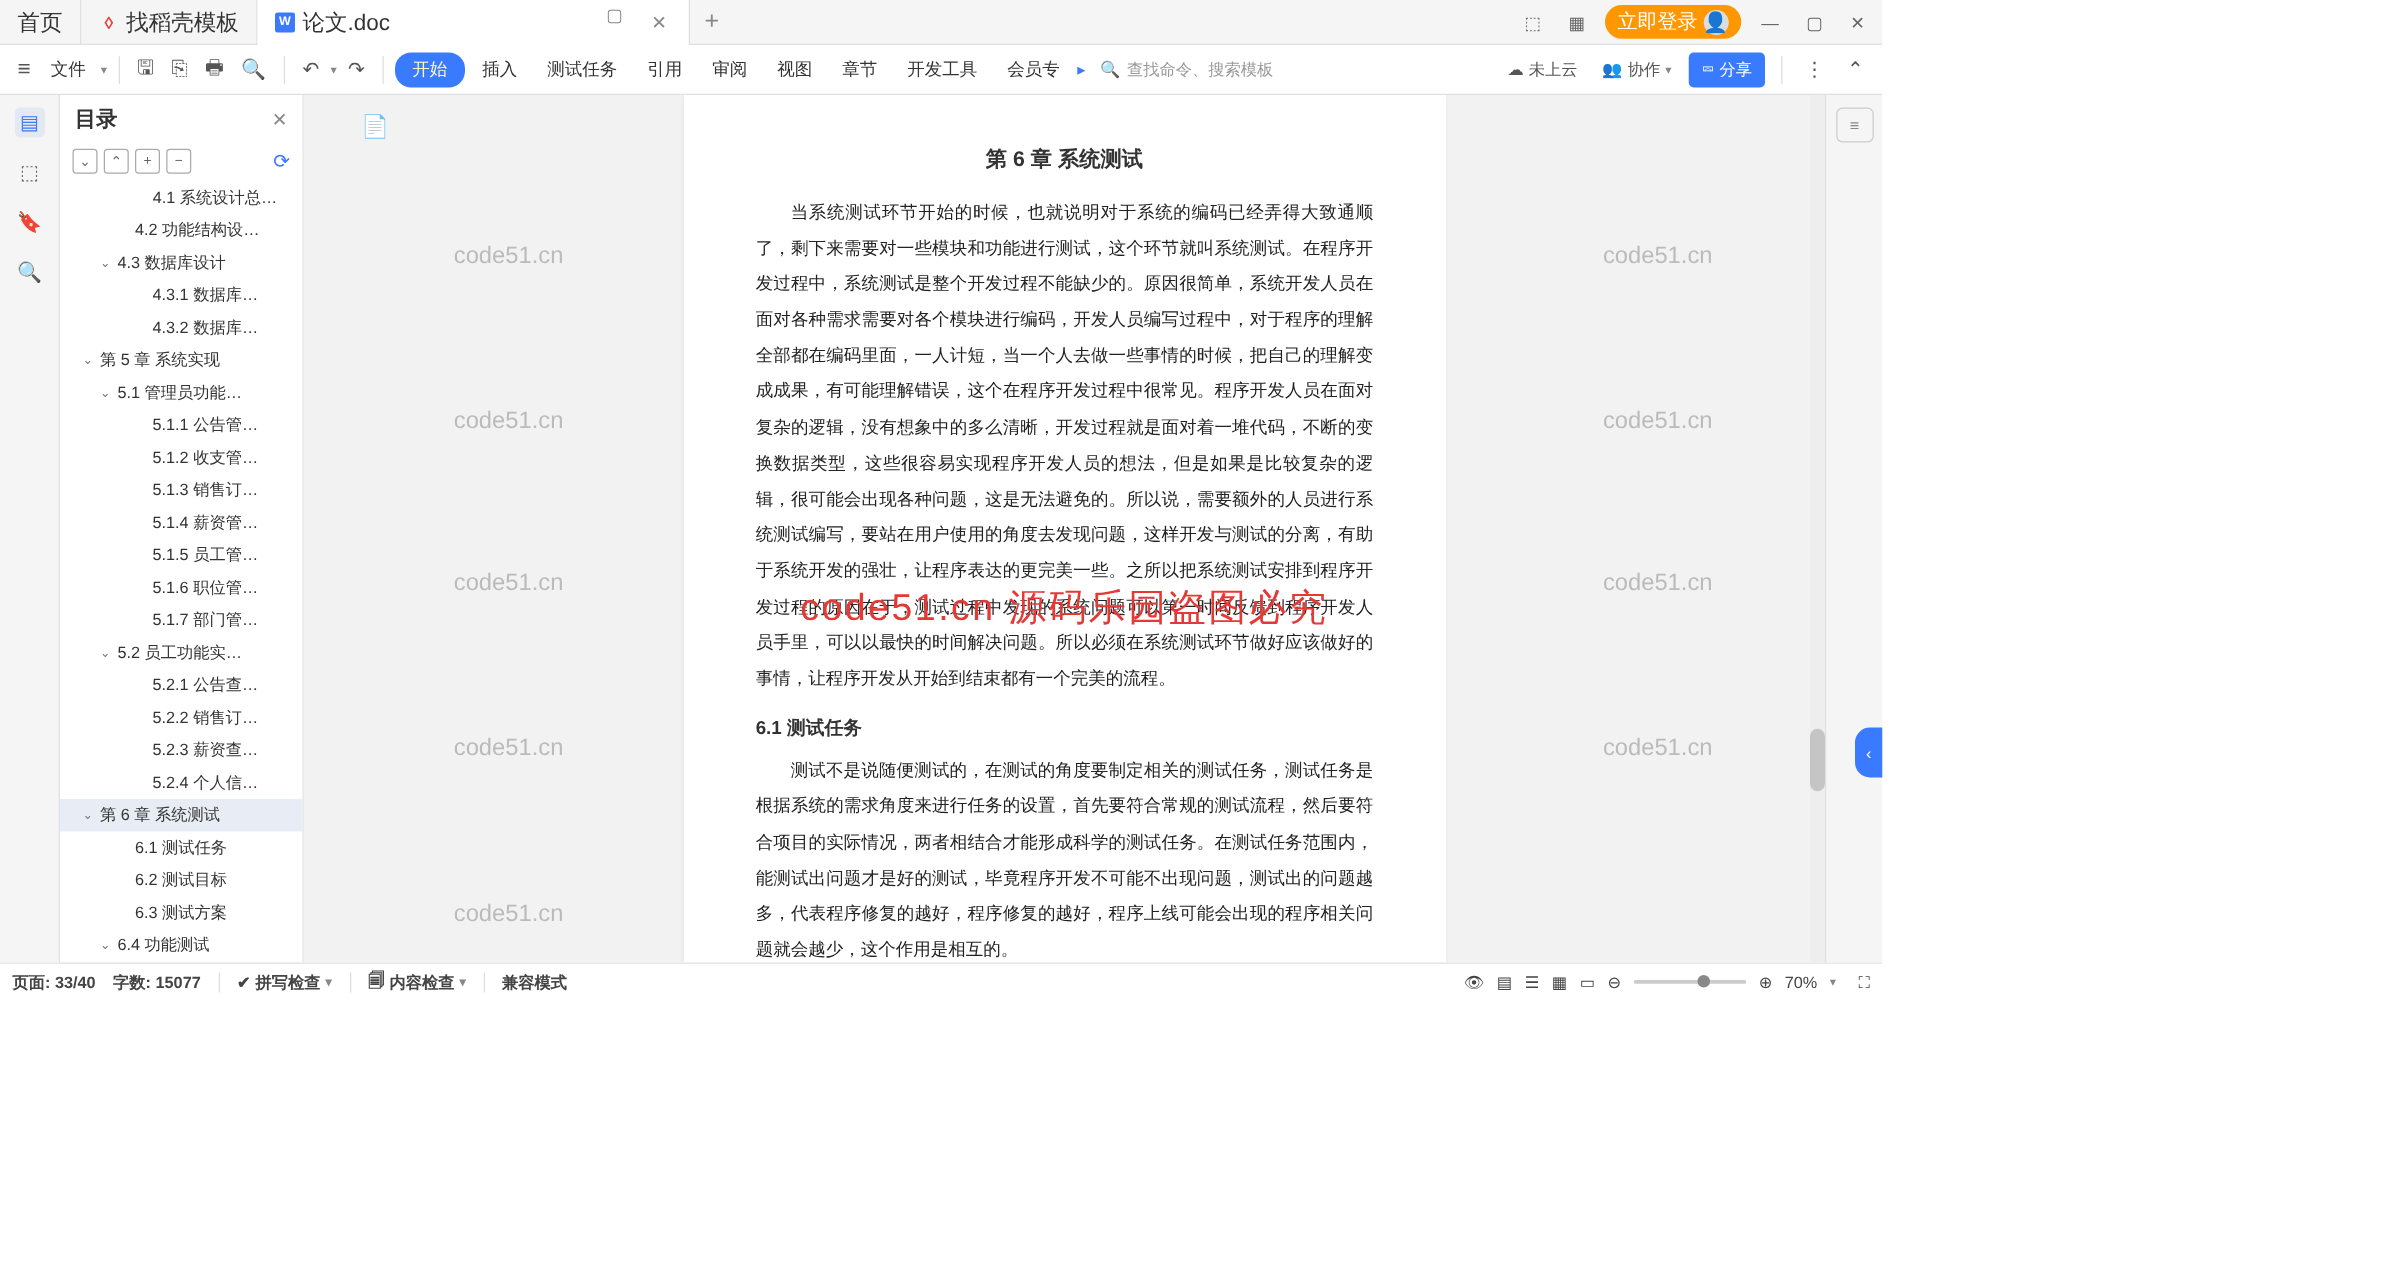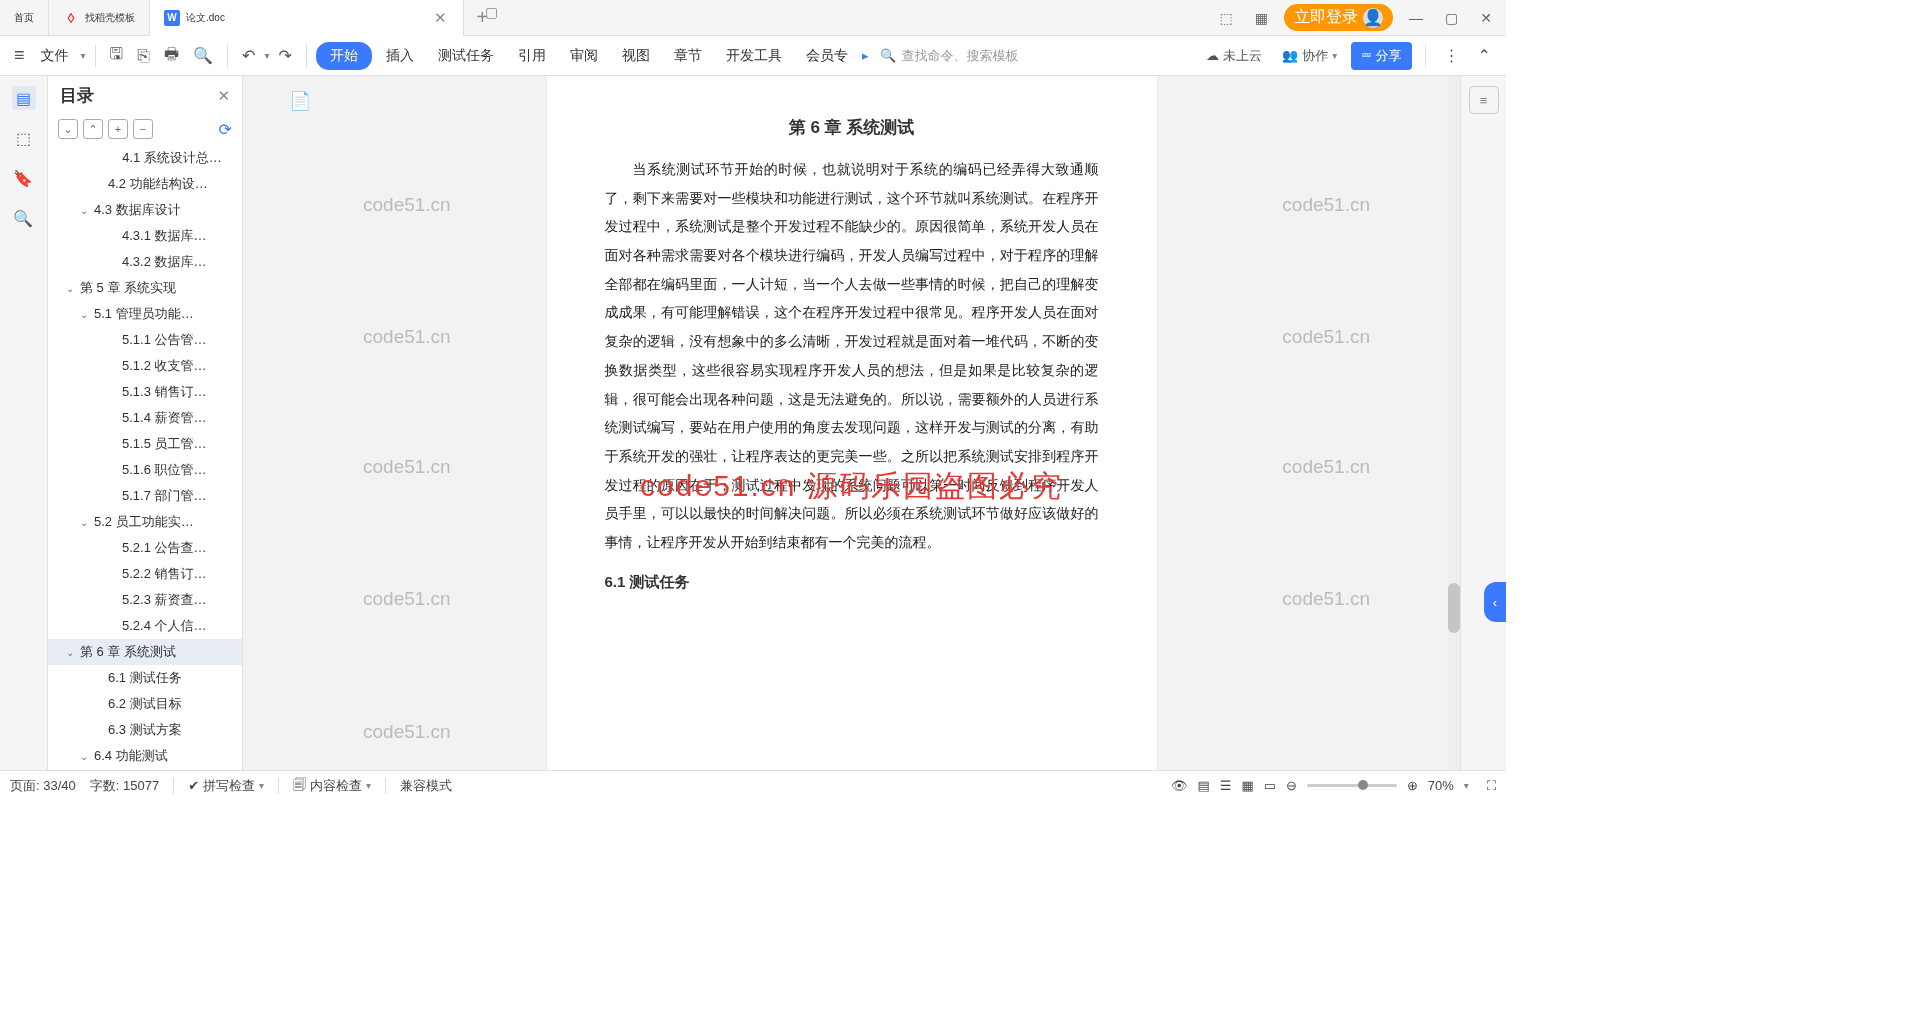--- a/index.html
+++ b/index.html
@@ -1,20 +1,20 @@
 <!DOCTYPE html>
 <html><head>
 <meta charset="utf-8">
 <style>
 * { margin: 0; padding: 0; box-sizing: border-box; }
 body { font-family: "Microsoft YaHei", Arial, sans-serif; font-size: 13px; color: #333; background: #fff; overflow: hidden; width: 1506px; height: 800px; position: relative; }
 .title-bar { height: 36px; background: #f5f5f5; display: flex; align-items: center; border-bottom: 1px solid #e0e0e0; }
 .tab { height: 36px; padding: 0 14px; display: flex; align-items: center; gap: 6px; cursor: pointer; border-right: 1px solid #e0e0e0; }
 .tab.active { background: #fff; }
-.tab .label { font-size: 10px; }
+.tab .label { font-size: 18px; }
 .tab .icon-w { width: 16px; height: 16px; background: #3a7afe; color: #fff; display: flex; align-items: center; justify-content: center; font-size: 10px; border-radius: 2px; font-weight: bold; }
 .tab .icon-d { width: 16px; height: 16px; color: #e53935; display: flex; align-items: center; justify-content: center; font-size: 14px; font-weight: bold; }
 .tab .close { color: #888; font-size: 15px; padding: 0 3px; }
 .tab-actions { margin-left: auto; display: flex; align-items: center; gap: 10px; padding-right: 8px; }
 .login-btn { background: #ff9800; color: #fff; border-radius: 14px; padding: 3px 10px; display: flex; align-items: center; gap: 5px; font-size: 16px; }
 .avatar { width: 20px; height: 20px; border-radius: 50%; background: #ddd; display: flex; align-items: center; justify-content: center; }
 .win-btn { color: #666; font-size: 14px; padding: 3px 6px; }
 .ribbon { height: 40px; display: flex; align-items: center; padding: 0 10px; border-bottom: 1px solid #e0e0e0; gap: 4px; }
 .menu-btn { font-size: 18px; color: #555; padding: 4px; }
 .file-btn { font-size: 14px; padding: 4px 8px; }
@@ -46,21 +46,21 @@
 .doc-area { flex: 1; background: #f2f2f2; position: relative; display: flex; justify-content: center; overflow: hidden; }
 .page-icon { position: absolute; left: 46px; top: 14px; color: #6ab0ff; font-size: 18px; }
 .page { width: 610px; background: #fff; margin-top: 0; padding: 30px 58px 58px 58px; box-shadow: 0 0 3px rgba(0,0,0,.1); height: 100%; overflow: hidden; }
 .chapter-title { text-align: center; font-size: 17px; font-weight: bold; margin: 10px 0 16px; }
 .para { font-size: 14px; line-height: 2.05; text-align: justify; text-indent: 2em; color: #222; }
 .sec-title { font-size: 15px; font-weight: bold; margin: 16px 0 10px; }
 .right-panel { width: 46px; background: #f5f5f5; border-left: 1px solid #e0e0e0; }
 .panel-icon { width: 30px; height: 28px; margin: 10px auto; border: 1px solid #ccc; border-radius: 5px; display: flex; align-items: center; justify-content: center; color: #888; }
 .status-bar { height: 30px; border-top: 1px solid #e0e0e0; display: flex; align-items: center; padding: 0 10px; font-size: 13px; color: #444; gap: 14px; }
 .status-sep { width: 1px; height: 16px; background: #ddd; }
-.status-item { display: flex; align-items: center; gap: 4px; }
+.status-item { display: flex; align-items: center; gap: 4px; font-weight: bold; }
 .status-right { margin-left: auto; display: flex; align-items: center; gap: 10px; }
 .zoom-track { width: 90px; height: 3px; background: #ccc; position: relative; border-radius: 2px; }
 .zoom-thumb { position: absolute; width: 10px; height: 10px; background: #888; border-radius: 50%; top: -4px; left: 57%; }
 .wm { position: absolute; color: #bbb; font-size: 19px; pointer-events: none; font-family: Arial; }
 .wm-red { position: absolute; left: 50%; transform: translateX(-50%); top: 390px; color: #e53935; font-size: 30px; font-weight: 500; pointer-events: none; z-index: 5; letter-spacing: 2px; }
 .blue-tab { position: absolute; right: 0; top: 582px; width: 22px; height: 40px; background: #3a7afe; border-radius: 12px 0 0 12px; display:flex;align-items:center;justify-content:center;color:#fff; }
 .doc-scroll { position: absolute; right: 0; top: 0; width: 12px; height: 100%; background: #eee; }
 .doc-scroll-thumb{position:absolute;top:73%;width:100%;height:50px;background:#c5c5c5;border-radius:6px;}
 .hidden-presenter{position:absolute;left:485px;top:4px;color:#888;font-size:14px;}
 </style>
@@ -273,20 +273,21 @@
     <div class="wm" style="right:90px;top:118px">code51.cn</div>
     <div class="wm" style="right:90px;top:250px">code51.cn</div>
     <div class="wm" style="right:90px;top:380px">code51.cn</div>
     <div class="wm" style="right:90px;top:512px">code51.cn</div>
     <div class="wm-red">code51.cn 源码乐园盗图必究</div>
 
     <div class="page">
       <div class="chapter-title">第 6 章  系统测试</div>
       <p class="para">当系统测试环节开始的时候，也就说明对于系统的编码已经弄得大致通顺了，剩下来需要对一些模块和功能进行测试，这个环节就叫系统测试。在程序开发过程中，系统测试是整个开发过程不能缺少的。原因很简单，系统开发人员在面对各种需求需要对各个模块进行编码，开发人员编写过程中，对于程序的理解全部都在编码里面，一人计短，当一个人去做一些事情的时候，把自己的理解变成成果，有可能理解错误，这个在程序开发过程中很常见。程序开发人员在面对复杂的逻辑，没有想象中的多么清晰，开发过程就是面对着一堆代码，不断的变换数据类型，这些很容易实现程序开发人员的想法，但是如果是比较复杂的逻辑，很可能会出现各种问题，这是无法避免的。所以说，需要额外的人员进行系统测试编写，要站在用户使用的角度去发现问题，这样开发与测试的分离，有助于系统开发的强壮，让程序表达的更完美一些。之所以把系统测试安排到程序开发过程的原因在于；测试过程中发现的系统问题可以第一时间反馈到程序开发人员手里，可以以最快的时间解决问题。所以必须在系统测试环节做好应该做好的事情，让程序开发从开始到结束都有一个完美的流程。</p>
       <div class="sec-title">6.1  测试任务</div>
+      <p class="para">测试不是说随便测试的，在测试的角度要制定相关的测试任务，测试任务是根据系统的需求角度来进行任务的设置，首先要符合常规的测试流程，然后要符合项目的实际情况，两者相结合才能形成科学的测试任务。在测试任务范围内，能测试出问题才是好的测试，毕竟程序开发不可能不出现问题，测试出的问题越多，代表程序修复的越好，程序修复的越好，程序上线可能会出现的程序相关问题就会越少，这个作用是相互的。</p>
 
     </div>
     <div class="doc-scroll">
         <div class="doc-scroll-thumb"></div>
       </div>
   </div>
 
   <div class="right-panel">
     <div class="panel-icon">≡</div>
   </div>

